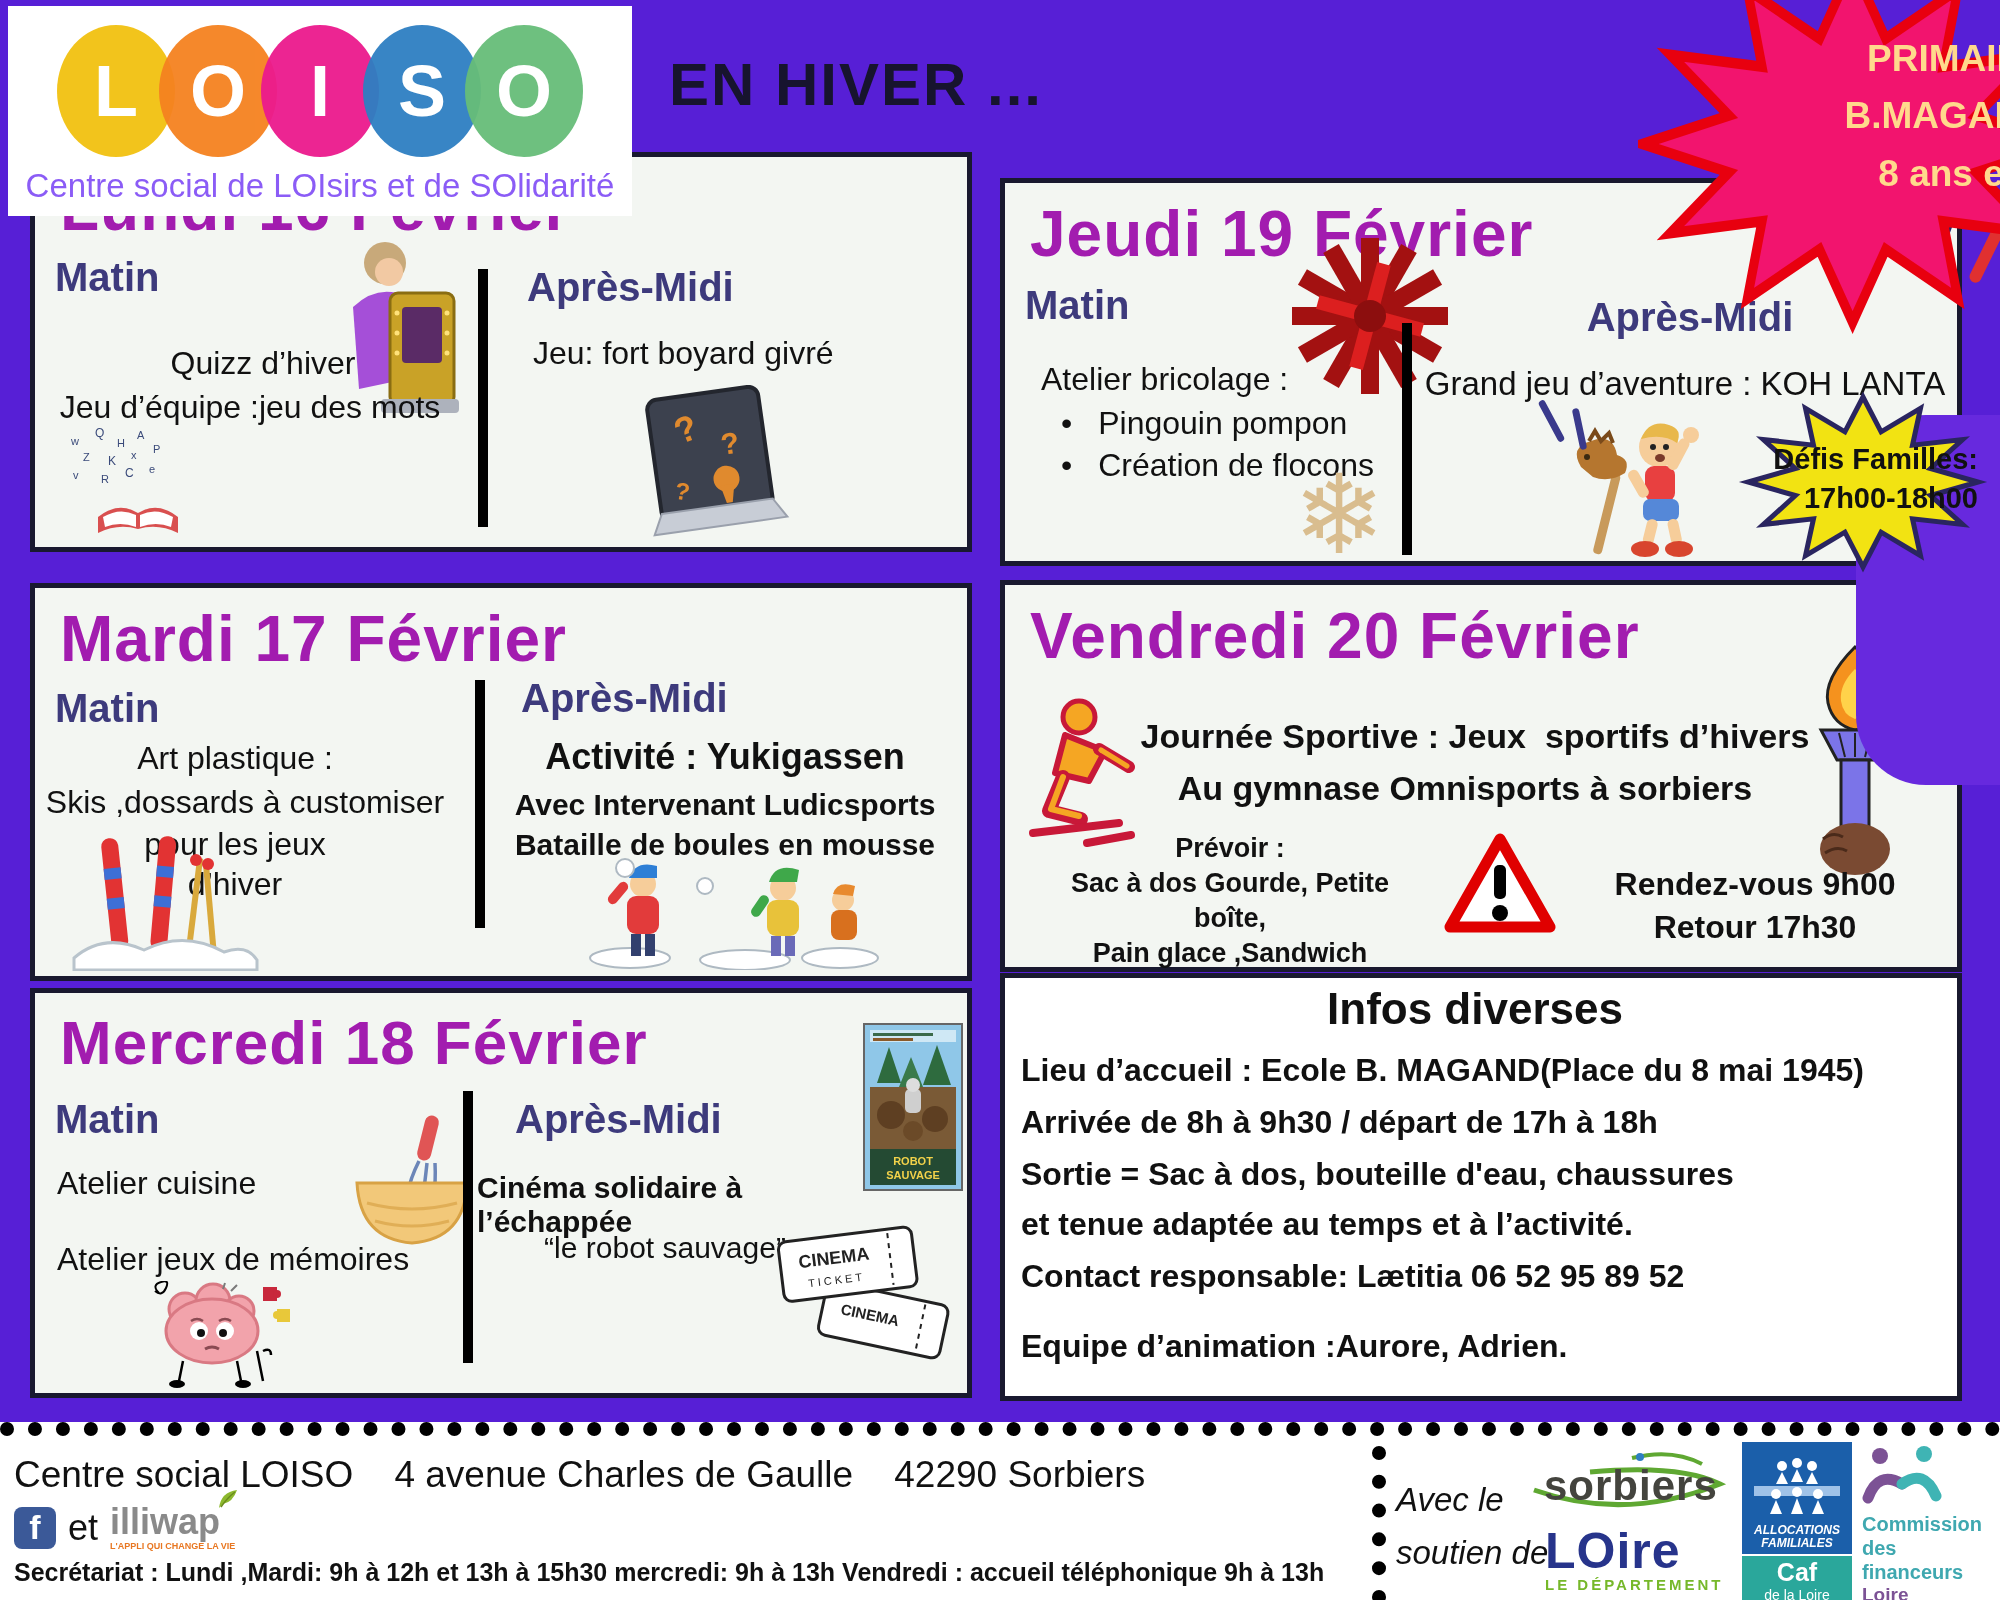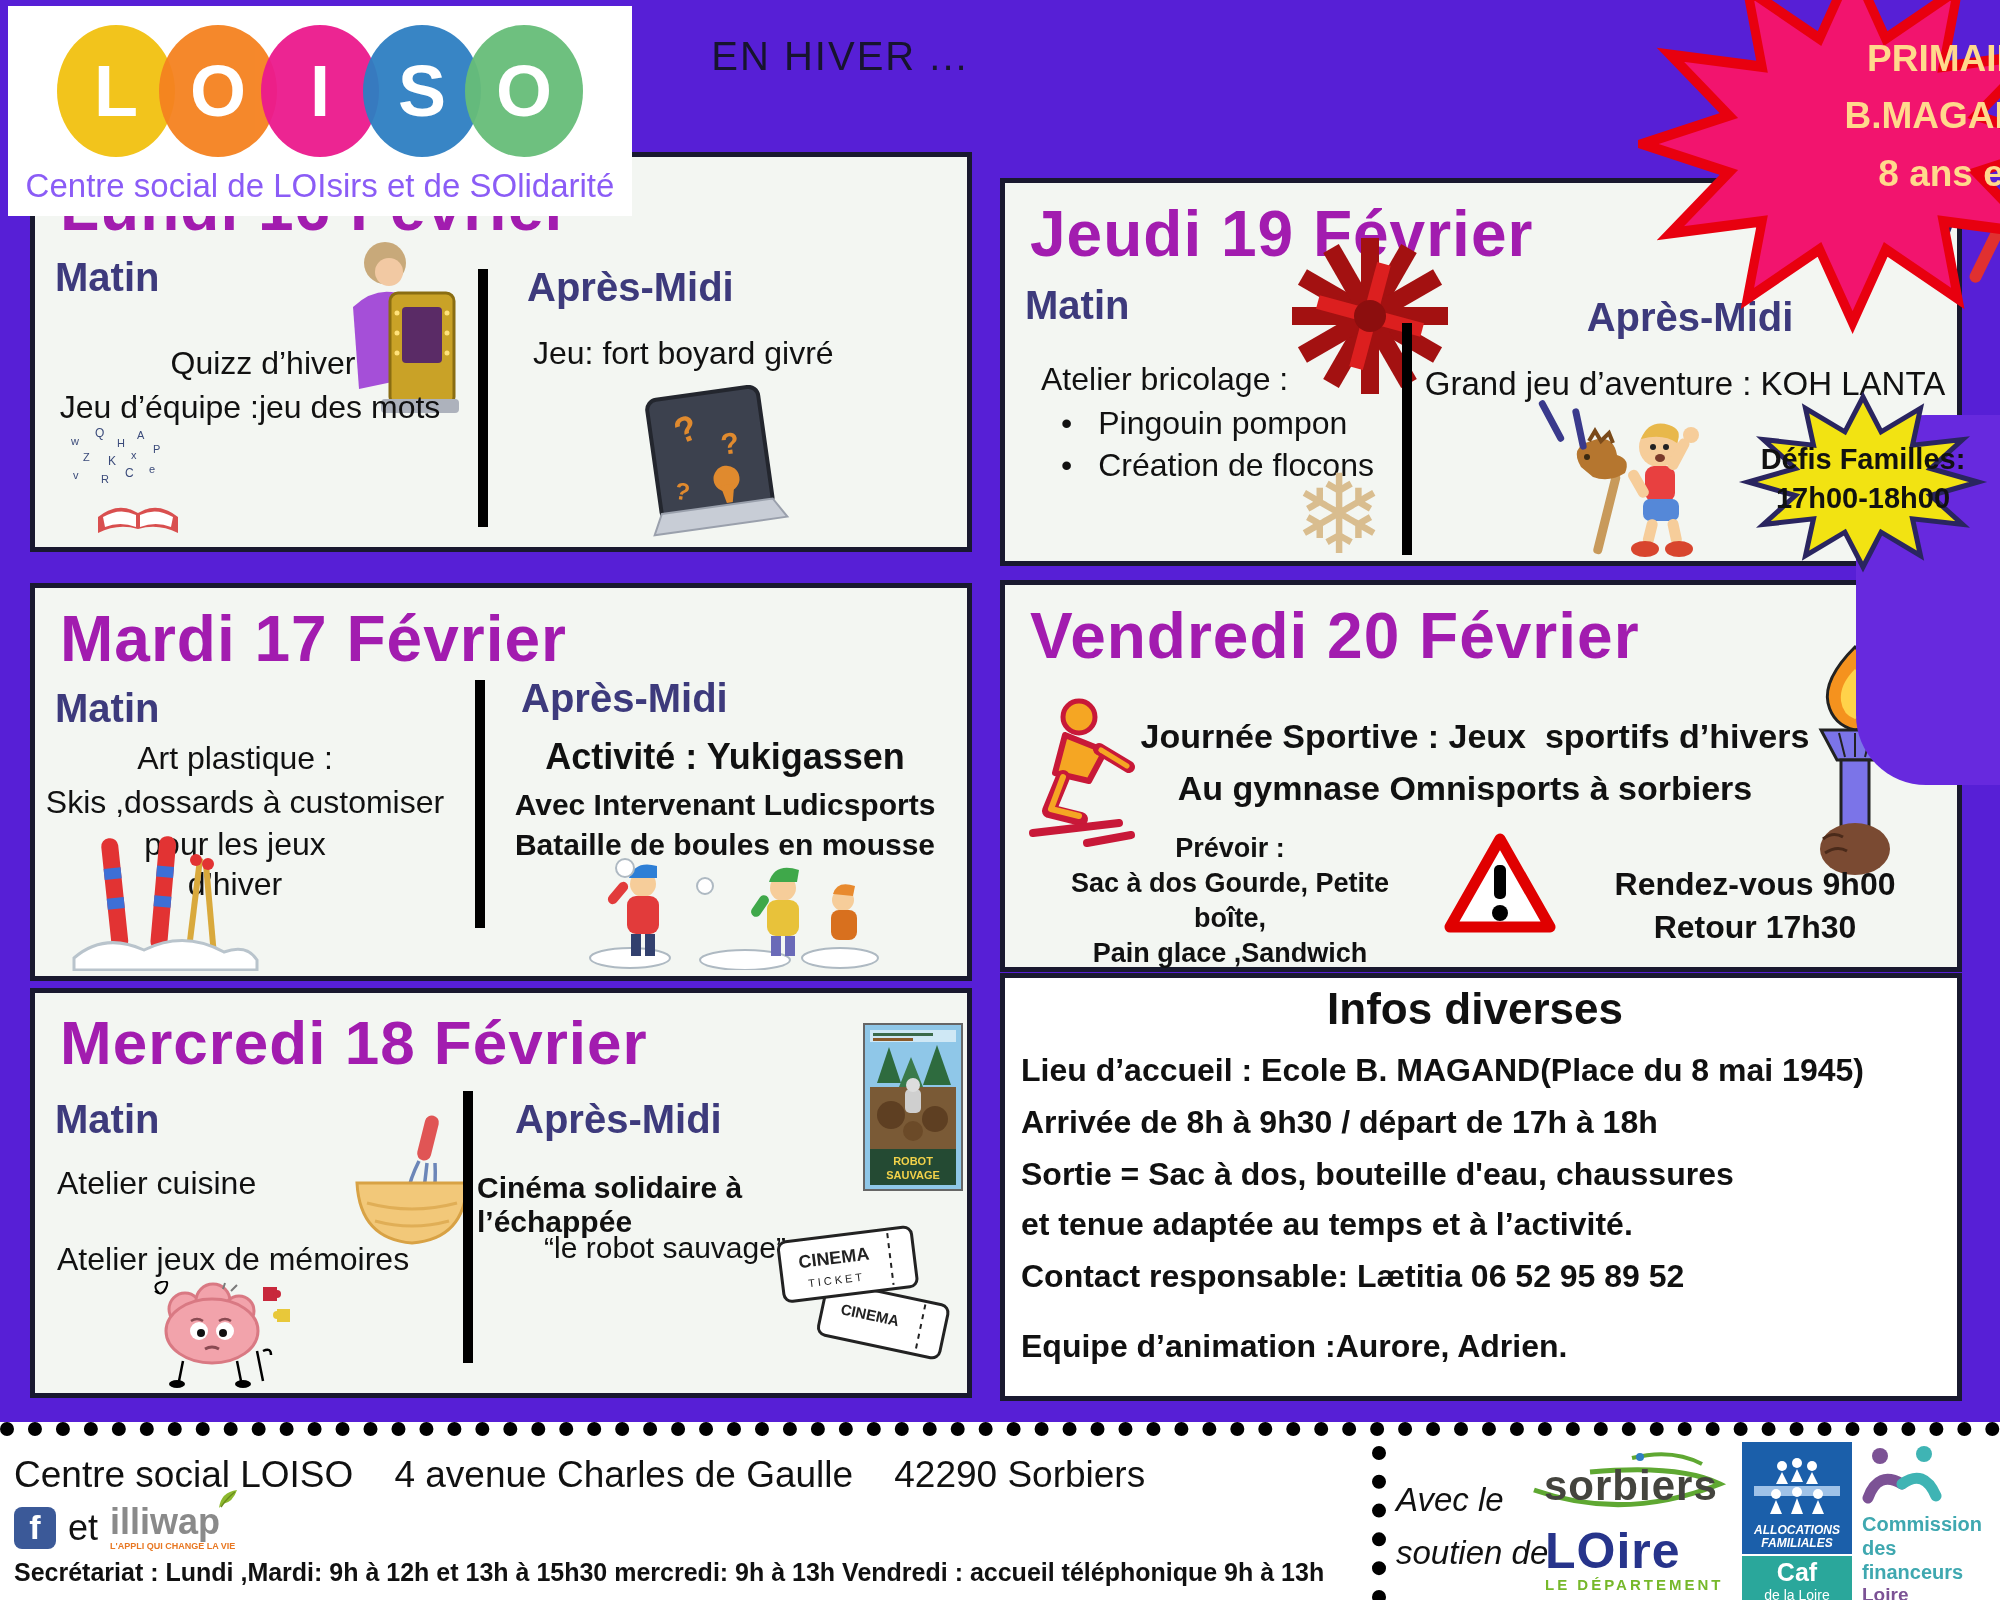--- a/index.html
+++ b/index.html
@@ -7,21 +7,21 @@
   #page{position:relative;width:2000px;height:1600px;background:#571FD6;overflow:hidden;}
 
   
   .logo-box{position:absolute;left:8px;top:6px;width:624px;height:210px;background:#fff;display:flex;flex-direction:column;align-items:center;justify-content:center;z-index:3;}
   .logo-circles{display:flex;align-items:center;height:140px;margin-top:4px;}
   .logo-circle{width:118px;height:132px;border-radius:50%;display:flex;align-items:center;justify-content:center;color:#fff;font-size:72px;font-weight:bold;margin-left:-16px;opacity:.95;}
   .logo-circle:first-child{margin-left:0;}
   .logo-caption{font-size:33px;color:#8b5cf6;font-weight:500;margin-top:6px;}
 
   
-  .main-title{position:absolute;left:560px;top:34px;width:560px;text-align:center;font-size:40px;font-weight:400;color:#17142e;letter-spacing:2px;z-index:3;margin:0;}
+  .main-title{position:absolute;left:560px;top:34px;width:560px;text-align:center;font-size:60px;font-weight:700;color:#17142e;letter-spacing:2px;z-index:3;margin:16px;}
 
   .badge{position:absolute;left:1638px;top:-55px;width:440px;height:400px;z-index:6;}
   .badge svg{position:absolute;left:0;top:0;}
   .badge-text{position:absolute;left:90px;top:85px;width:320px;text-align:right;color:#FFD98C;font-weight:800;font-size:37px;line-height:1.55;padding-right:18px;}
 
   .blob{position:absolute;left:1856px;top:415px;width:160px;height:370px;background:#6729DE;border-radius:70px 0 0 70px;z-index:4;}
   .stroke{position:absolute;border-radius:8px;z-index:5;}
 
   
   .card{position:absolute;background:#F3F6F2;border:5px solid #19192F;z-index:2;}
@@ -31,21 +31,21 @@
   .divider{position:absolute;background:#000;}
   .tx{position:absolute;color:#111;}
   .b{font-weight:700;}
   .m{font-weight:500;}
   .center{text-align:center;}
   .pre{white-space:pre-wrap;}
   .bullet-row{display:flex;gap:26px;align-items:baseline;font-size:32px;font-weight:500;color:#111;}
   .snowflake{position:absolute;font-family:"DejaVu Sans",sans-serif;color:#D9BD8F;}
 
   .star-yellow{position:absolute;left:1738px;top:385px;width:250px;height:195px;z-index:6;}
-  .star-yellow .star-text{position:absolute;left:10px;top:55px;width:230px;text-align:center;font-size:29px;font-weight:700;color:#111;line-height:1.35;}
+  .star-yellow .star-text{position:absolute;left:10px;top:55px;width:230px;text-align:right;font-size:29px;font-weight:700;color:#111;line-height:1.35;}
 
   
   .footer{position:absolute;left:0;top:1422px;width:2000px;height:178px;background:#fff;border-top:14px dotted #000;z-index:3;}
   .v-dots{position:absolute;left:1372px;top:10px;height:158px;border-left:14px dotted #000;}
   .f-line1{position:absolute;left:14px;top:18px;font-size:37px;color:#111;font-weight:500;}
   .f-line2{position:absolute;left:14px;top:68px;font-size:36px;color:#111;font-weight:500;display:flex;align-items:center;gap:12px;}
   .f-line3{position:absolute;left:14px;top:122px;font-size:25px;color:#111;font-weight:700;}
   .fb{width:42px;height:42px;background:#3b5998;border-radius:8px;color:#fff;font-weight:800;font-size:34px;display:flex;align-items:center;justify-content:center;}
   .illiwap{position:relative;display:flex;flex-direction:column;line-height:1;}
   .illiwap .w{font-size:36px;font-weight:800;color:#8A8A8A;}

